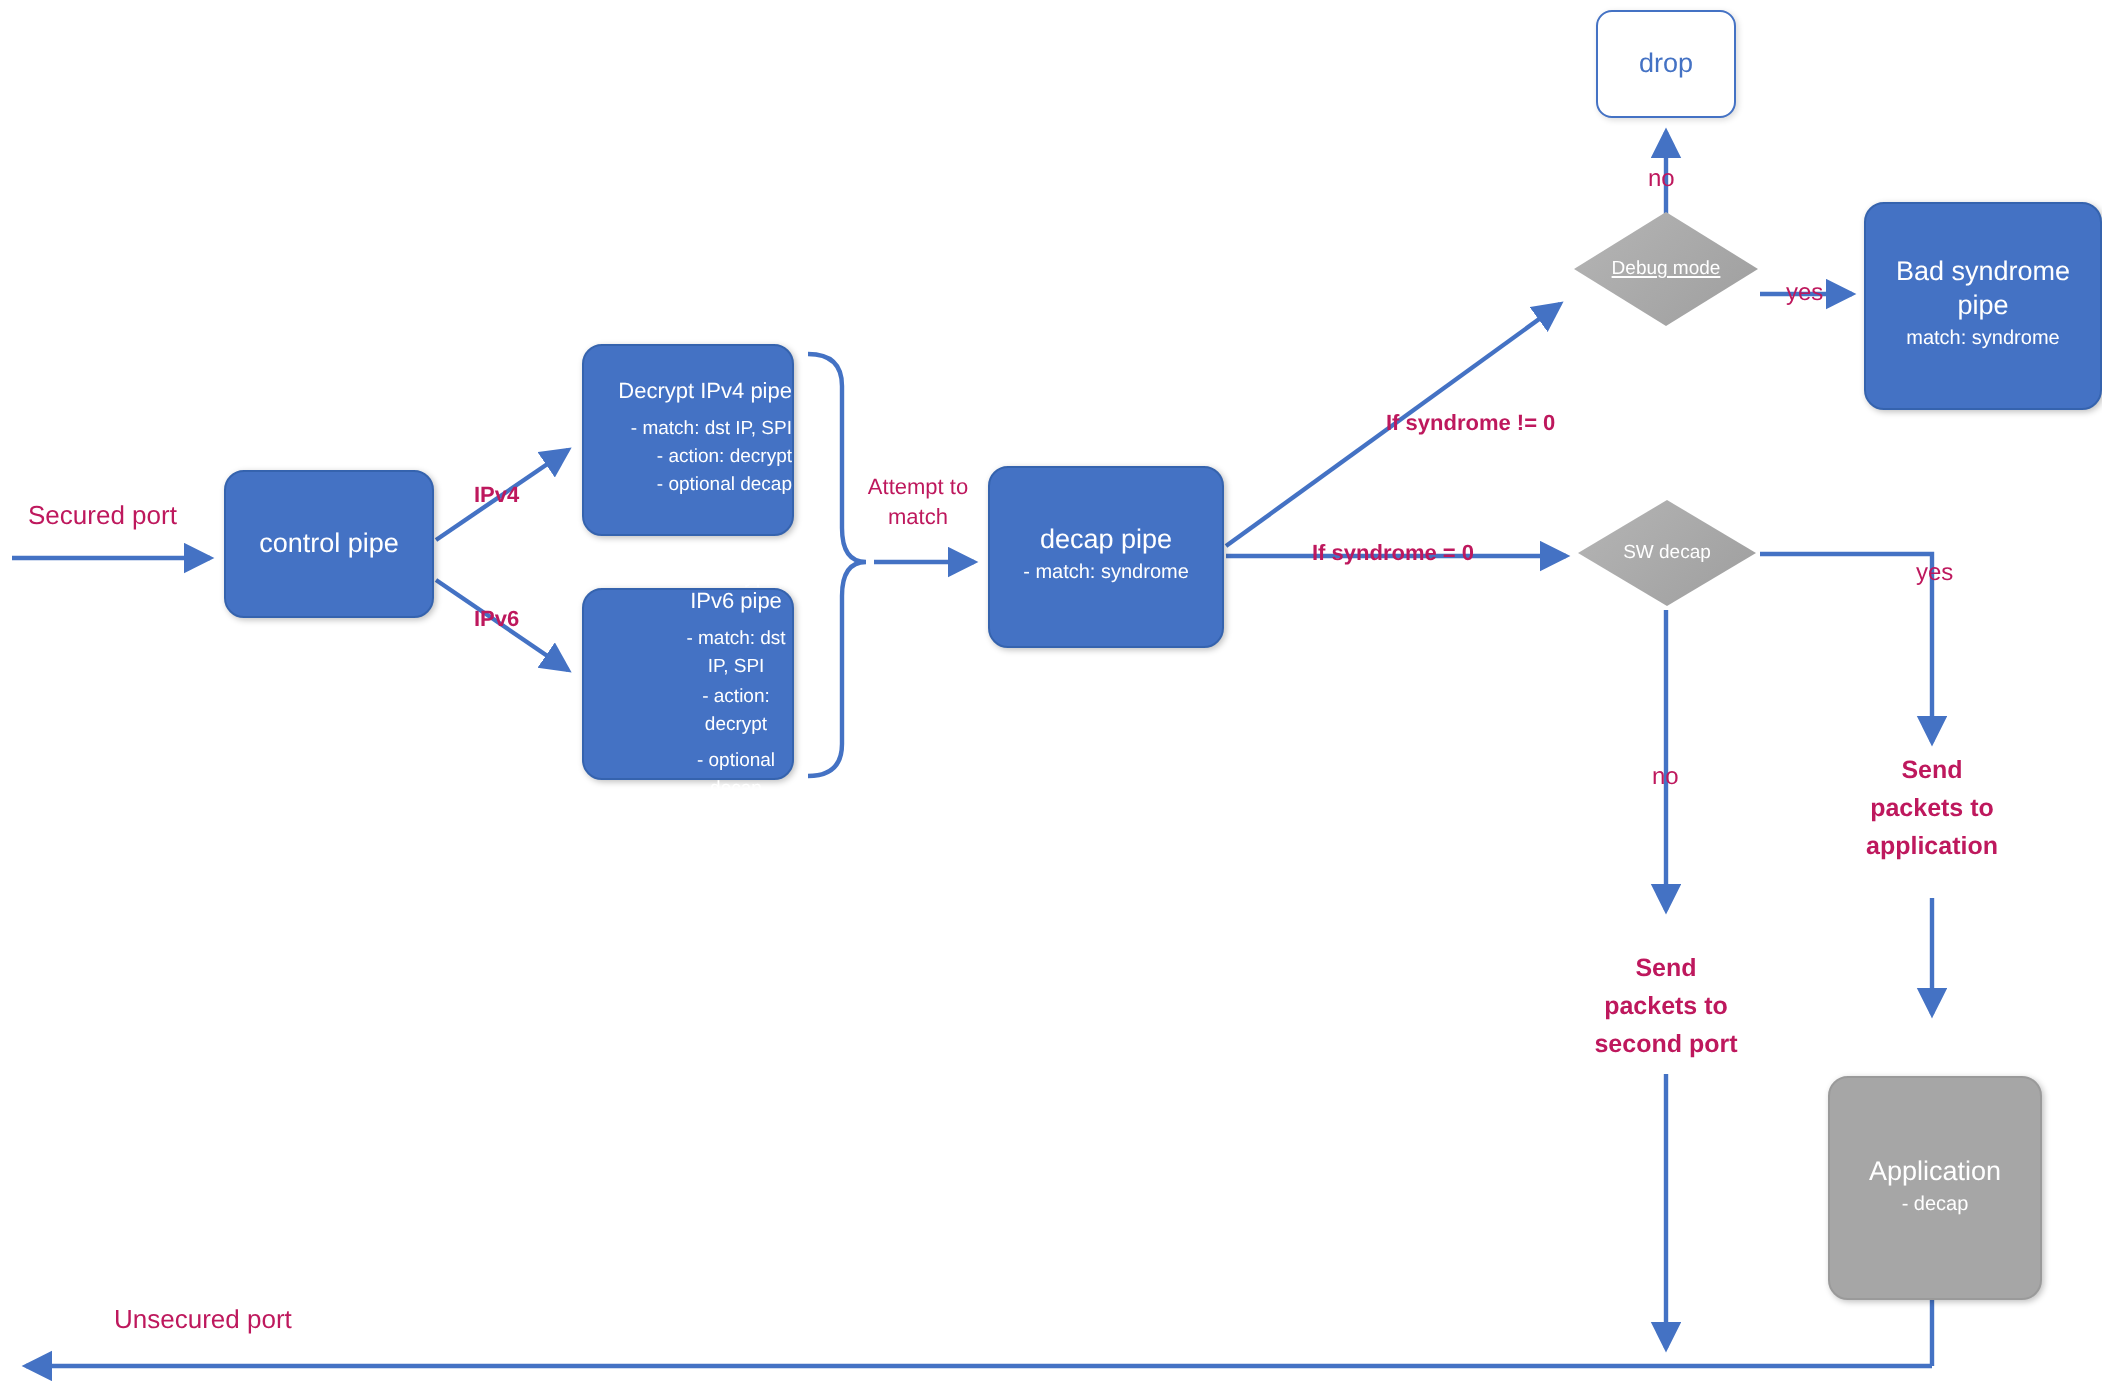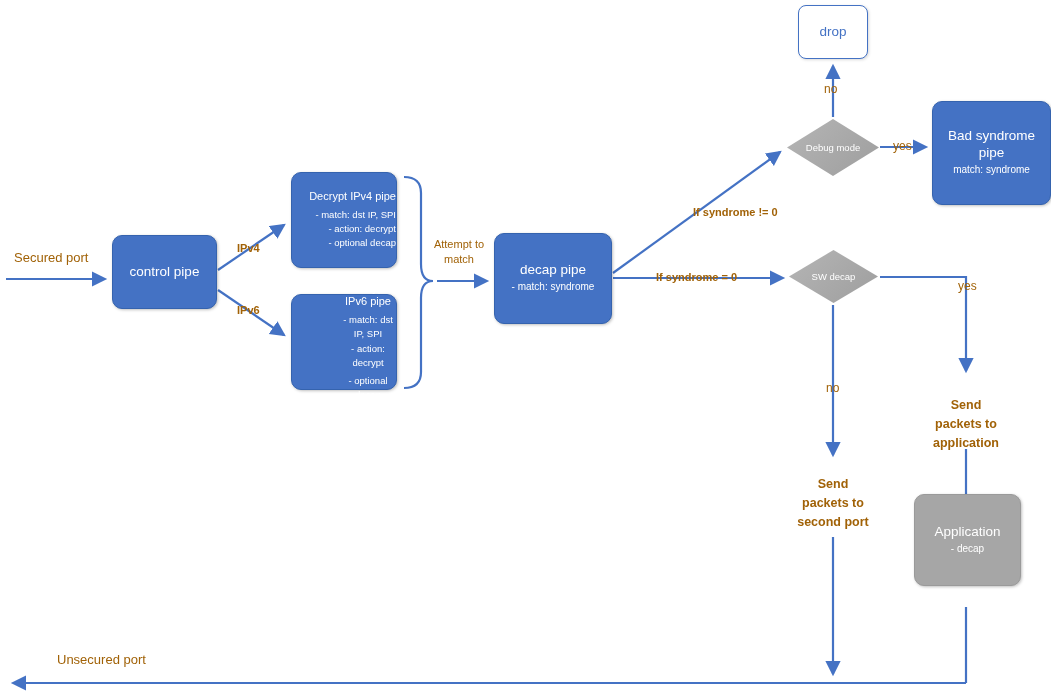--- a/index.html
+++ b/index.html
@@ -17,21 +17,21 @@
   .box .title{font-size:13.5px;line-height:1.25;}
   .box .title.small{font-size:11px;margin-bottom:4px;}
   .box .detail{font-size:10px;line-height:1.55;}
   .box .detail.tiny{font-size:9.5px;line-height:1.5;}
 
   .diamond{position:absolute;background:linear-gradient(135deg,#b5b5b5,#9e9e9e);
            clip-path:polygon(50% 0,100% 50%,50% 100%,0 50%);
            display:flex;align-items:center;justify-content:center;
            color:#ffffff;font-size:9.5px;text-align:center;}
 
-  .lbl{position:absolute;color:#a16207;font-size:13px;white-space:nowrap;}
+  .lbl{position:absolute;color:#be185d;font-size:13px;white-space:nowrap;}
   .lbl.sm{font-size:11px;}
   .lbl.b{font-weight:bold;font-size:11px;}
   .lbl.yn{font-size:12px;}
   .lbl.big-b{font-weight:bold;font-size:12.5px;white-space:normal;text-align:center;line-height:1.5;}
   .lbl.wrap{white-space:normal;text-align:center;line-height:1.4;}
 </style>
 </head>
 <body>
 
 <div class="canvas">
@@ -58,21 +58,21 @@
       <path d="M966 449 V507" marker-end="url(#ah)"></path>
       <path d="M966 607 V683"></path>
       <path d="M966 683 H13" marker-end="url(#ah)"></path>
     </g>
   </svg>
 
   <div class="box white" style="left:798px;top:5px;width:70px;height:54px;">
     <span class="title">drop</span>
   </div>
 
-  <div class="diamond" style="left:787px;top:119px;width:92px;height:57px;">
+  <div class="diamond" style="left:787px;top:106px;width:92px;height:57px;text-decoration:underline;">
     <span>Debug mode</span>
   </div>
 
   <div class="box blue" style="left:932px;top:101px;width:119px;height:104px;">
     <span class="title" style="width:92px;white-space:normal;">Bad syndrome pipe</span>
     <span class="detail">match: syndrome</span>
   </div>
 
   <div class="box blue" style="left:112px;top:235px;width:105px;height:74px;">
     <span class="title">control pipe</span>
@@ -94,21 +94,21 @@
 
   <div class="box blue" style="left:494px;top:233px;width:118px;height:91px;">
     <span class="title">decap pipe</span>
     <span class="detail">- match: syndrome</span>
   </div>
 
   <div class="diamond" style="left:789px;top:250px;width:89px;height:53px;">
     <span>SW decap</span>
   </div>
 
-  <div class="box gray" style="left:914px;top:494px;width:107px;height:92px;">
+  <div class="box gray" style="left:914px;top:538px;width:107px;height:112px;">
     <span class="title">Application</span>
     <span class="detail">- decap</span>
   </div>
 
   <div class="lbl" style="left:14px;top:250px;">Secured port</div>
 
   <div class="lbl b" style="left:237px;top:242px;">IPv4</div>
 
   <div class="lbl b" style="left:237px;top:304px;">IPv6</div>
 
@@ -121,17 +121,17 @@
   <div class="lbl yn" style="left:824px;top:82px;">no</div>
 
   <div class="lbl yn" style="left:893px;top:139px;">yes</div>
 
   <div class="lbl yn" style="left:826px;top:381px;">no</div>
 
   <div class="lbl yn" style="left:958px;top:279px;">yes</div>
 
   <div class="lbl big-b" style="left:797px;top:475px;width:72px;">Send packets to second port</div>
 
-  <div class="lbl big-b" style="left:930px;top:396px;width:72px;">Send packets to application</div>
+  <div class="lbl big-b" style="left:930px;top:376px;width:72px;">Send packets to application</div>
 
   <div class="lbl" style="left:57px;top:652px;">Unsecured port</div>
 
 </div>
 
 </body></html>

